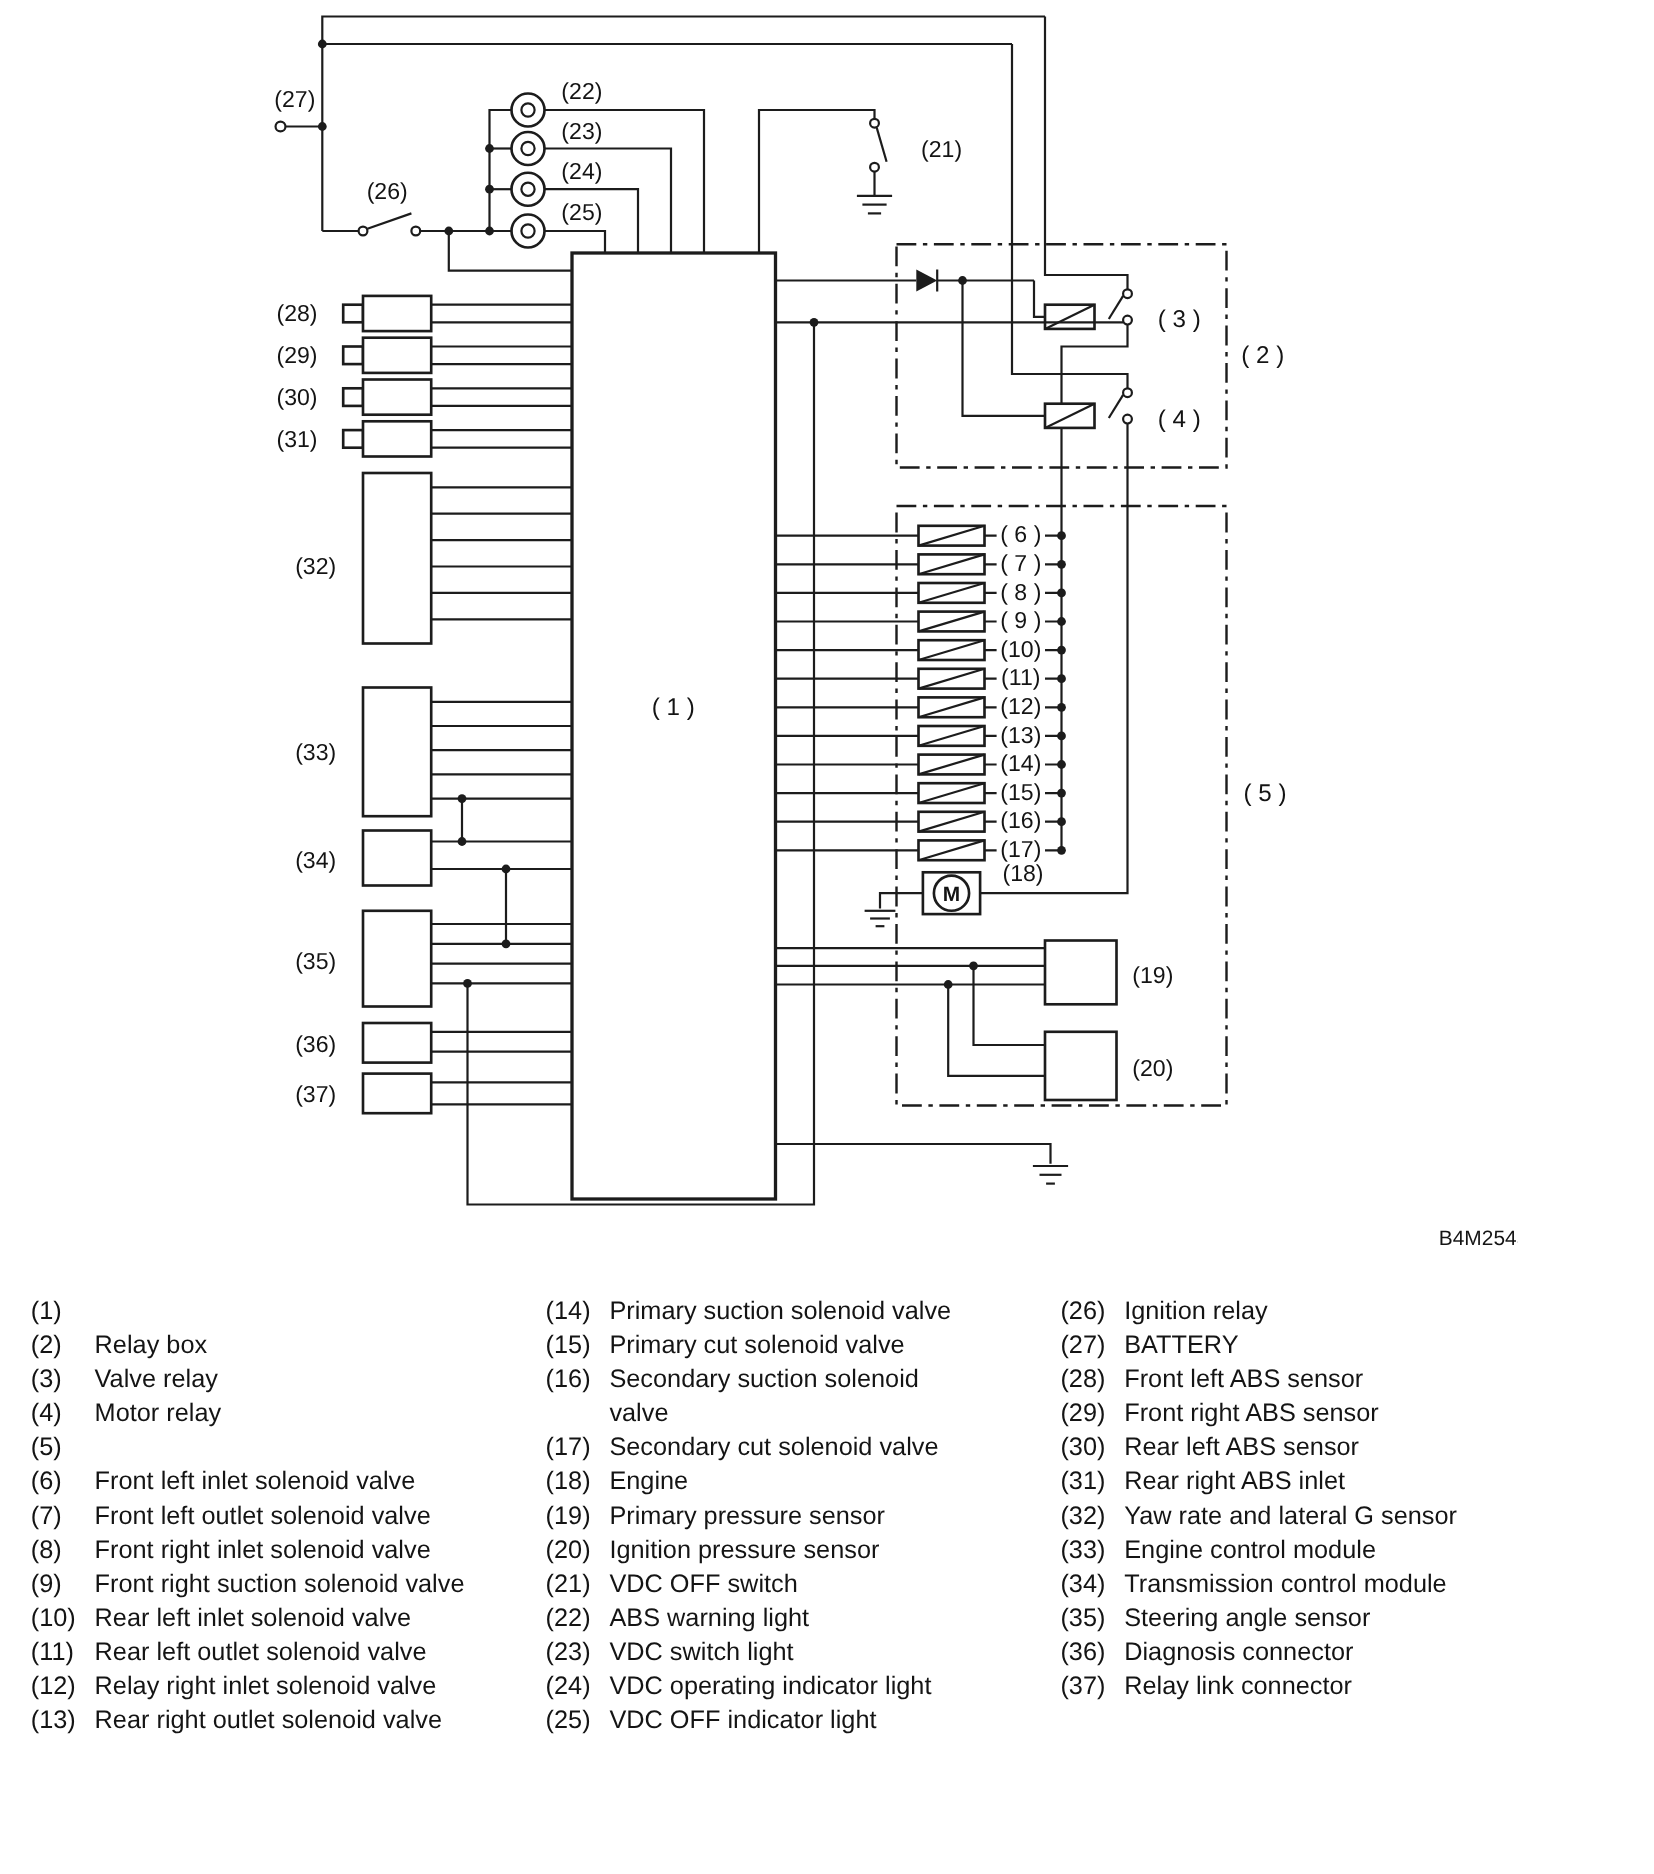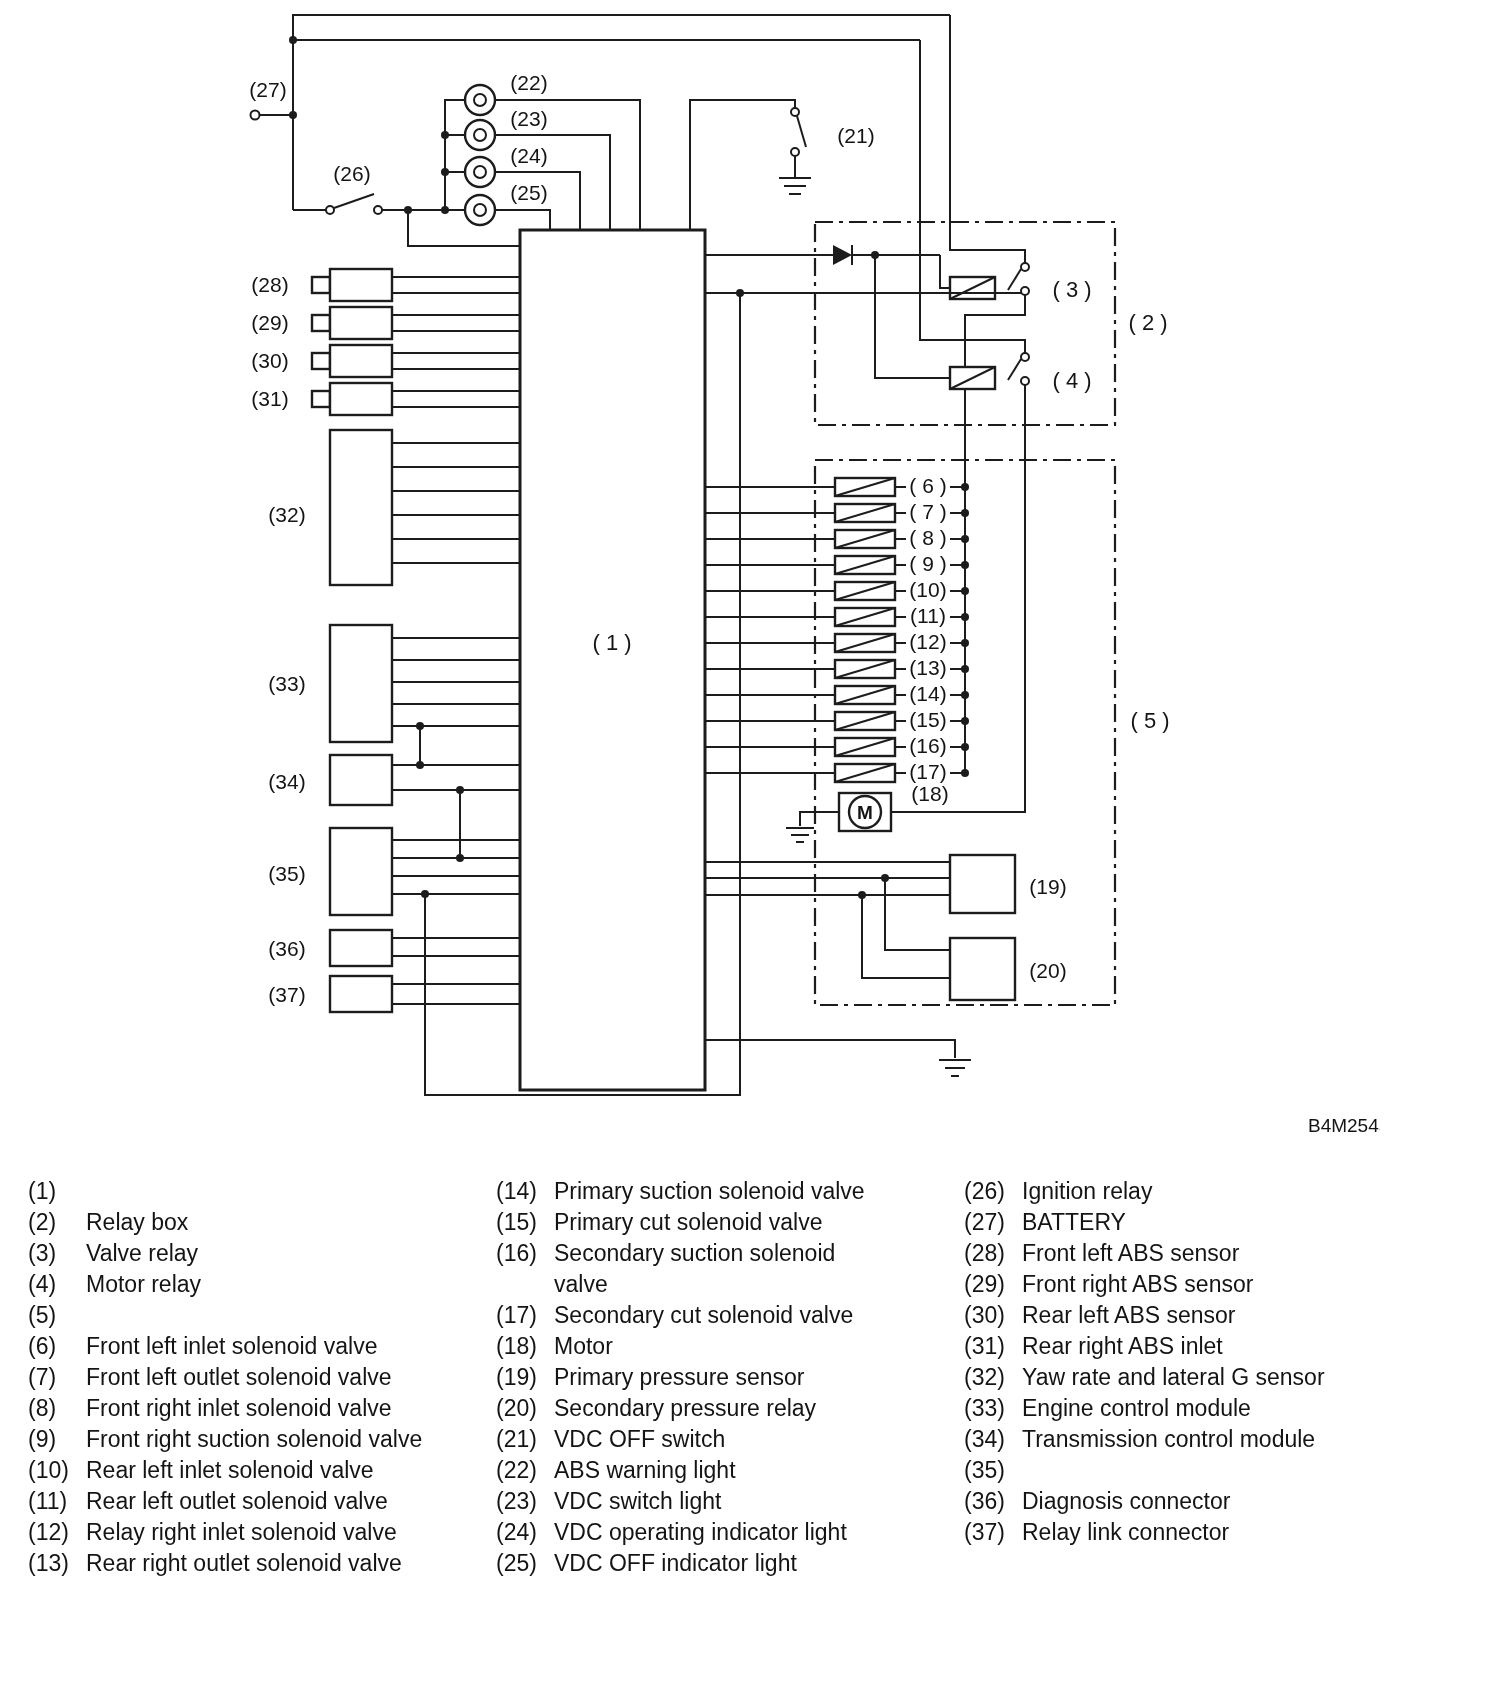--- a/index.html
+++ b/index.html
@@ -422,29 +422,29 @@
           <span class="num">(16)</span>
           <span class="txt">Secondary suction solenoid
 valve</span>
         </div>
         <div class="legend-row">
           <span class="num">(17)</span>
           <span class="txt">Secondary cut solenoid valve</span>
         </div>
         <div class="legend-row">
           <span class="num">(18)</span>
-          <span class="txt">Motor</span>
+          <span class="txt">Engine</span>
         </div>
         <div class="legend-row">
           <span class="num">(19)</span>
           <span class="txt">Primary pressure sensor</span>
         </div>
         <div class="legend-row">
           <span class="num">(20)</span>
-          <span class="txt">Secondary pressure relay</span>
+          <span class="txt">Ignition pressure sensor</span>
         </div>
         <div class="legend-row">
           <span class="num">(21)</span>
           <span class="txt">VDC OFF switch</span>
         </div>
         <div class="legend-row">
           <span class="num">(22)</span>
           <span class="txt">ABS warning light</span>
         </div>
         <div class="legend-row">
@@ -492,20 +492,21 @@
         <div class="legend-row">
           <span class="num">(33)</span>
           <span class="txt">Engine control module</span>
         </div>
         <div class="legend-row">
           <span class="num">(34)</span>
           <span class="txt">Transmission control module</span>
         </div>
         <div class="legend-row">
           <span class="num">(35)</span>
+          <span class="txt">Steering angle sensor</span>
         </div>
         <div class="legend-row">
           <span class="num">(36)</span>
           <span class="txt">Diagnosis connector</span>
         </div>
         <div class="legend-row">
           <span class="num">(37)</span>
           <span class="txt">Relay link connector</span>
         </div>
       </div>

